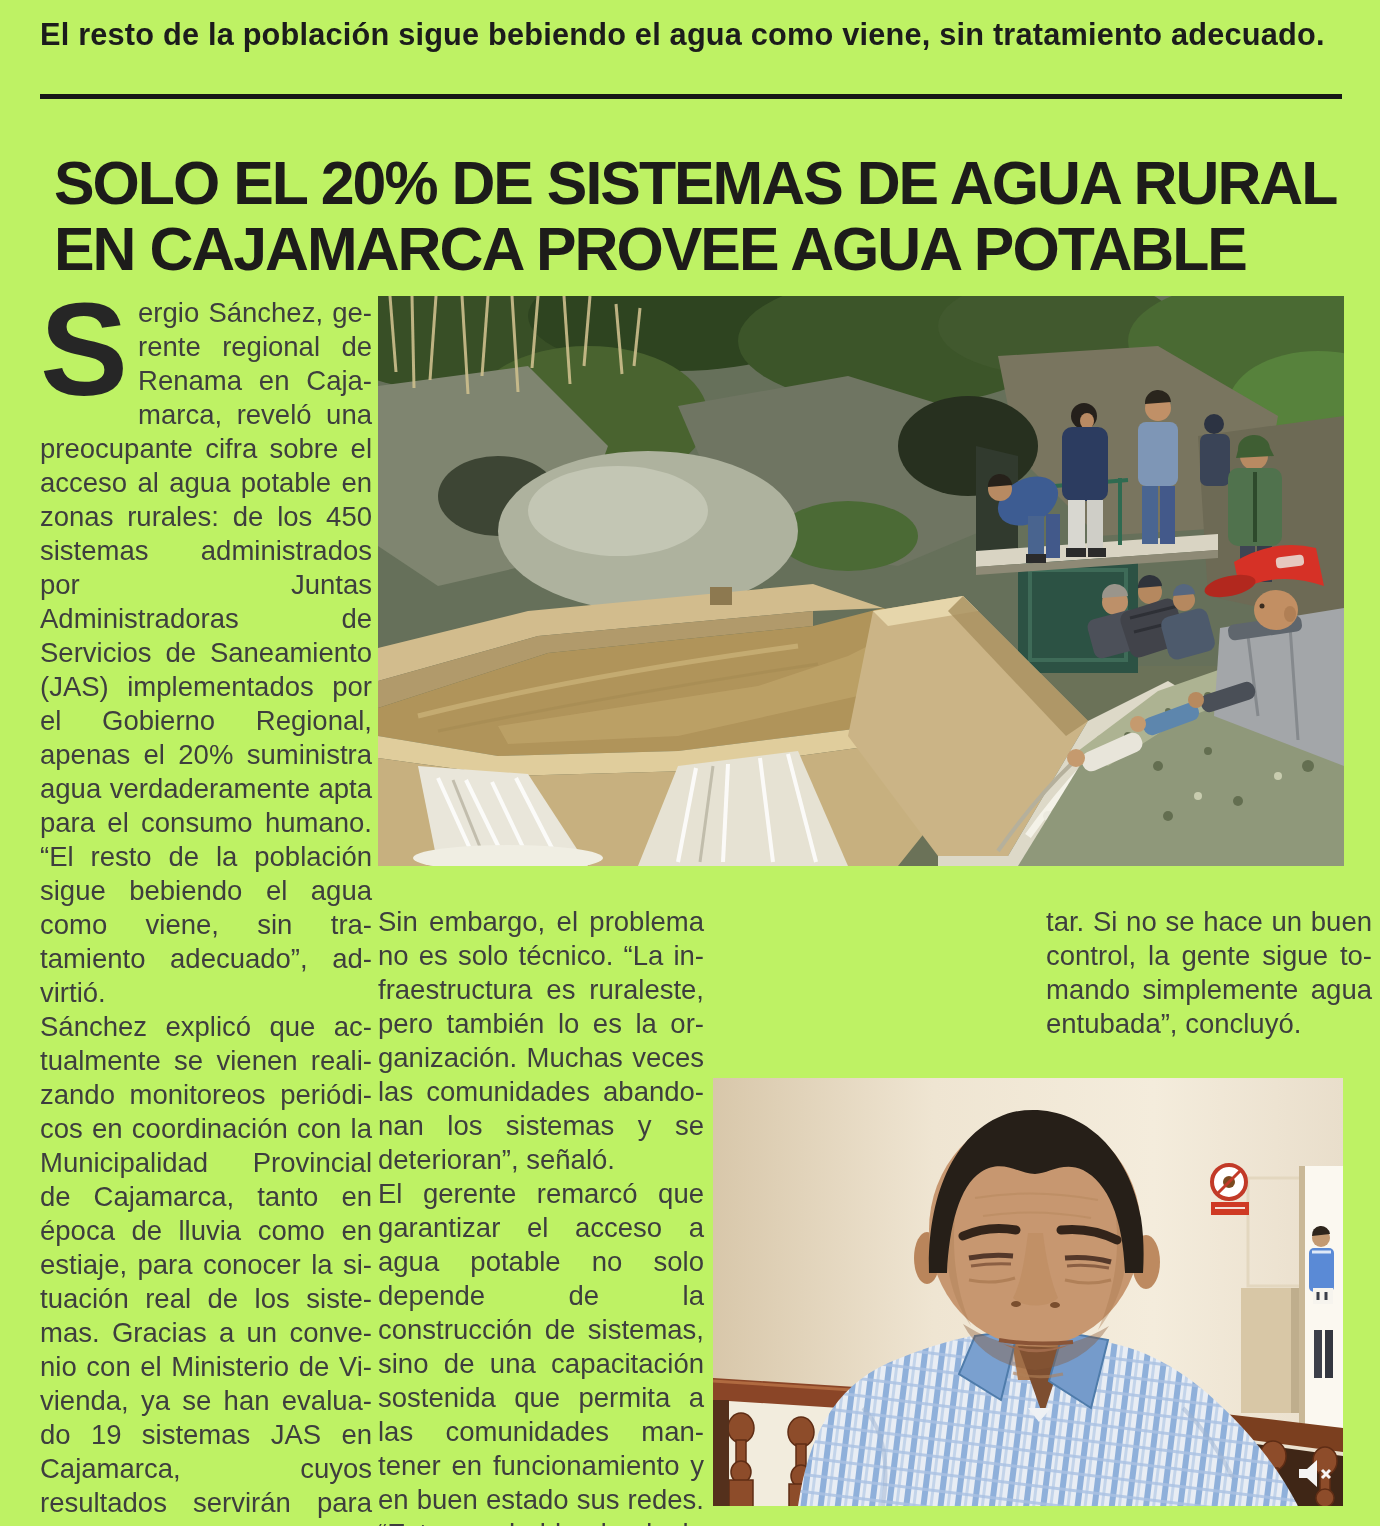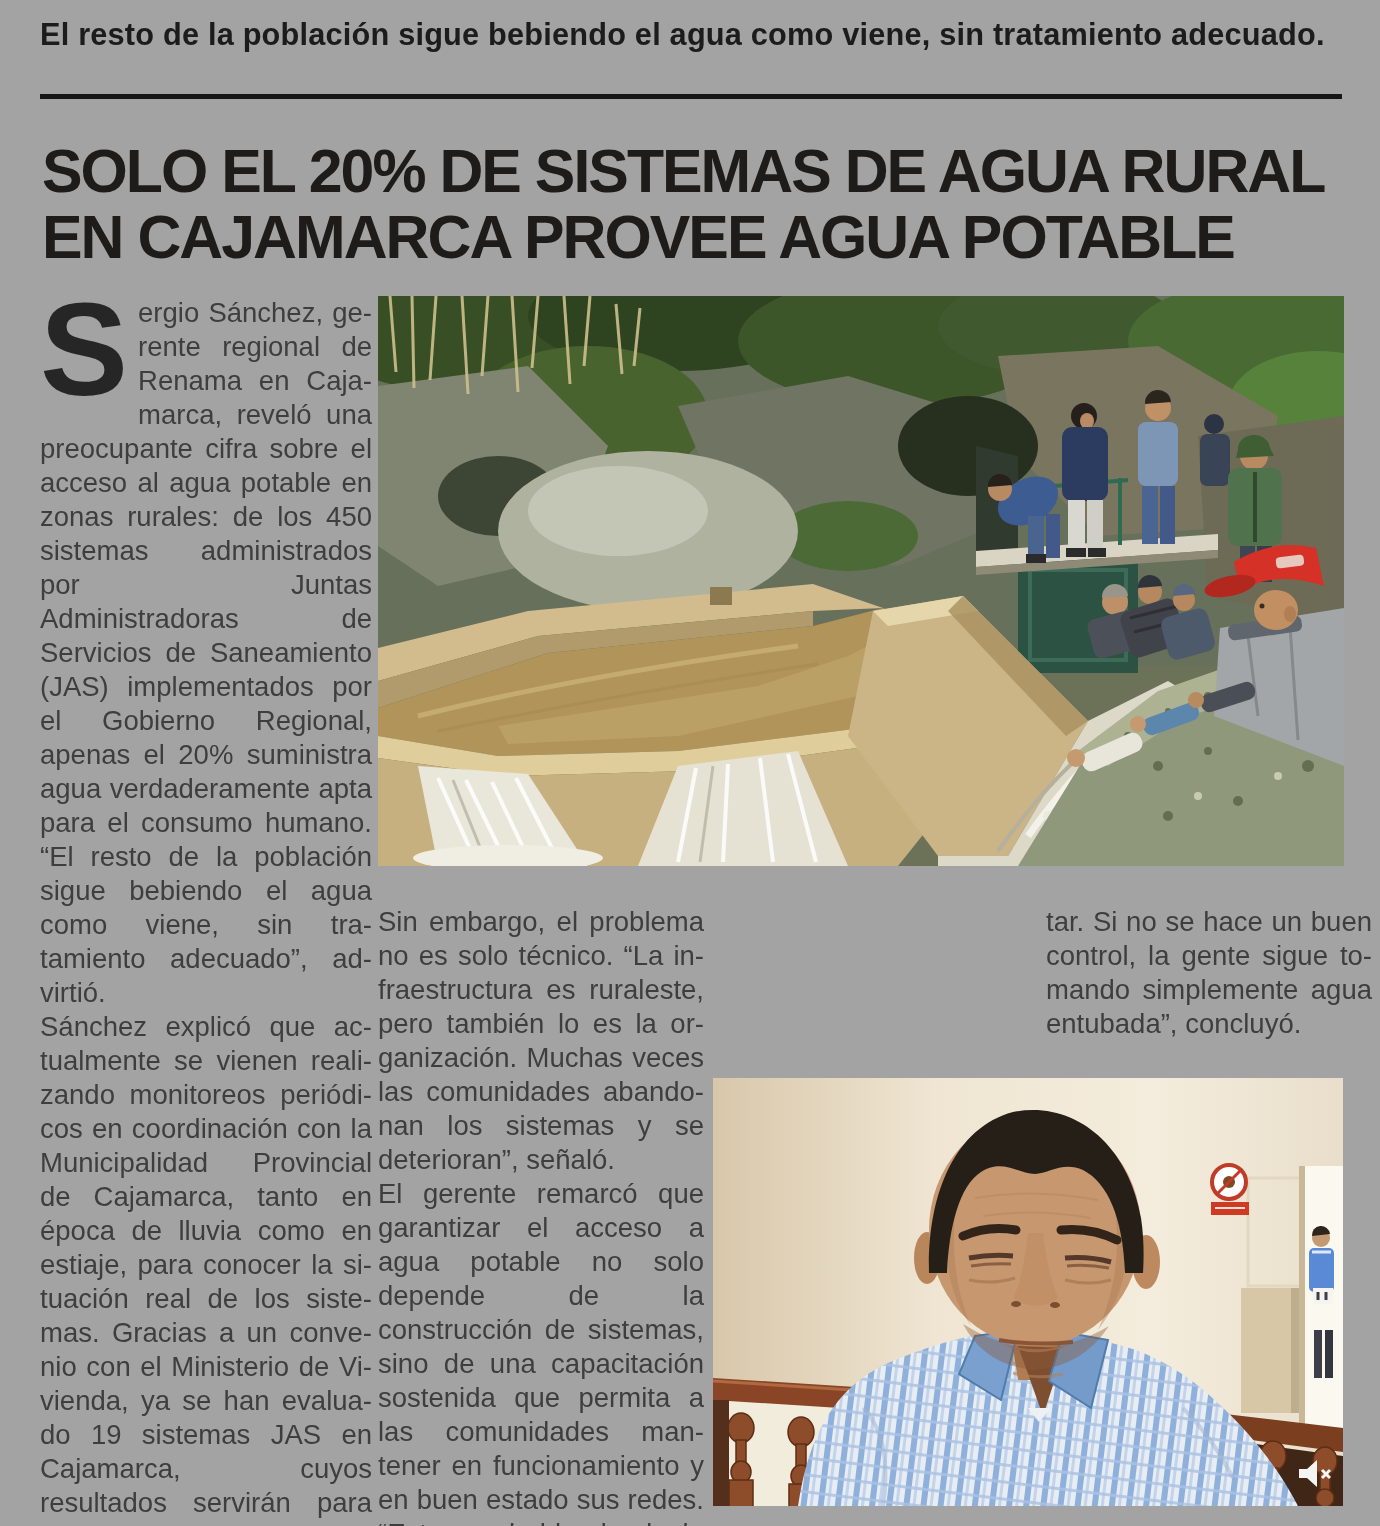--- a/index.html
+++ b/index.html
@@ -1,21 +1,21 @@
 <!DOCTYPE html>
 <html lang="es"><head>
 <meta charset="utf-8">
 <style>
   html,body{margin:0;padding:0;background:#ffffff;}
-  .page{position:relative;width:1380px;height:1526px;background:#a3a3a3;overflow:hidden;
+  .page{position:relative;width:1380px;height:1526px;background:#bef264;overflow:hidden;
         font-family:"Liberation Sans", sans-serif;}
   .kicker{position:absolute;left:40px;top:16px;font-size:32px;font-weight:bold;color:#1c1c1c;
           letter-spacing:.2px;transform:scaleX(.96);transform-origin:left top;white-space:nowrap;}
   .rule{position:absolute;left:40px;top:94px;width:1302px;height:5px;background:#171717;}
-  .headline{position:absolute;left:38px;top:134px;margin:4px;color:#1d1c1a;font-weight:bold;}
+  .headline{position:absolute;left:38px;top:134px;margin:16px;color:#1d1c1a;font-weight:bold;}
   .headline .line{display:block;font-size:62px;line-height:66px;letter-spacing:-2px;
                   white-space:nowrap;transform:scaleX(.98);transform-origin:left top;}
   .col{position:absolute;top:905px;color:#3e3e3e;font-size:27.5px;line-height:34px;
        text-align:justify;hyphens:manual;}
   .col p{margin:0;}
   #col1{left:40px;top:296px;width:332px;}
   #col2{left:378px;width:326px;}
   #col3{left:713px;width:324px;}
   #col4{left:1046px;width:326px;}
   .last-justify{text-align-last:justify;}

